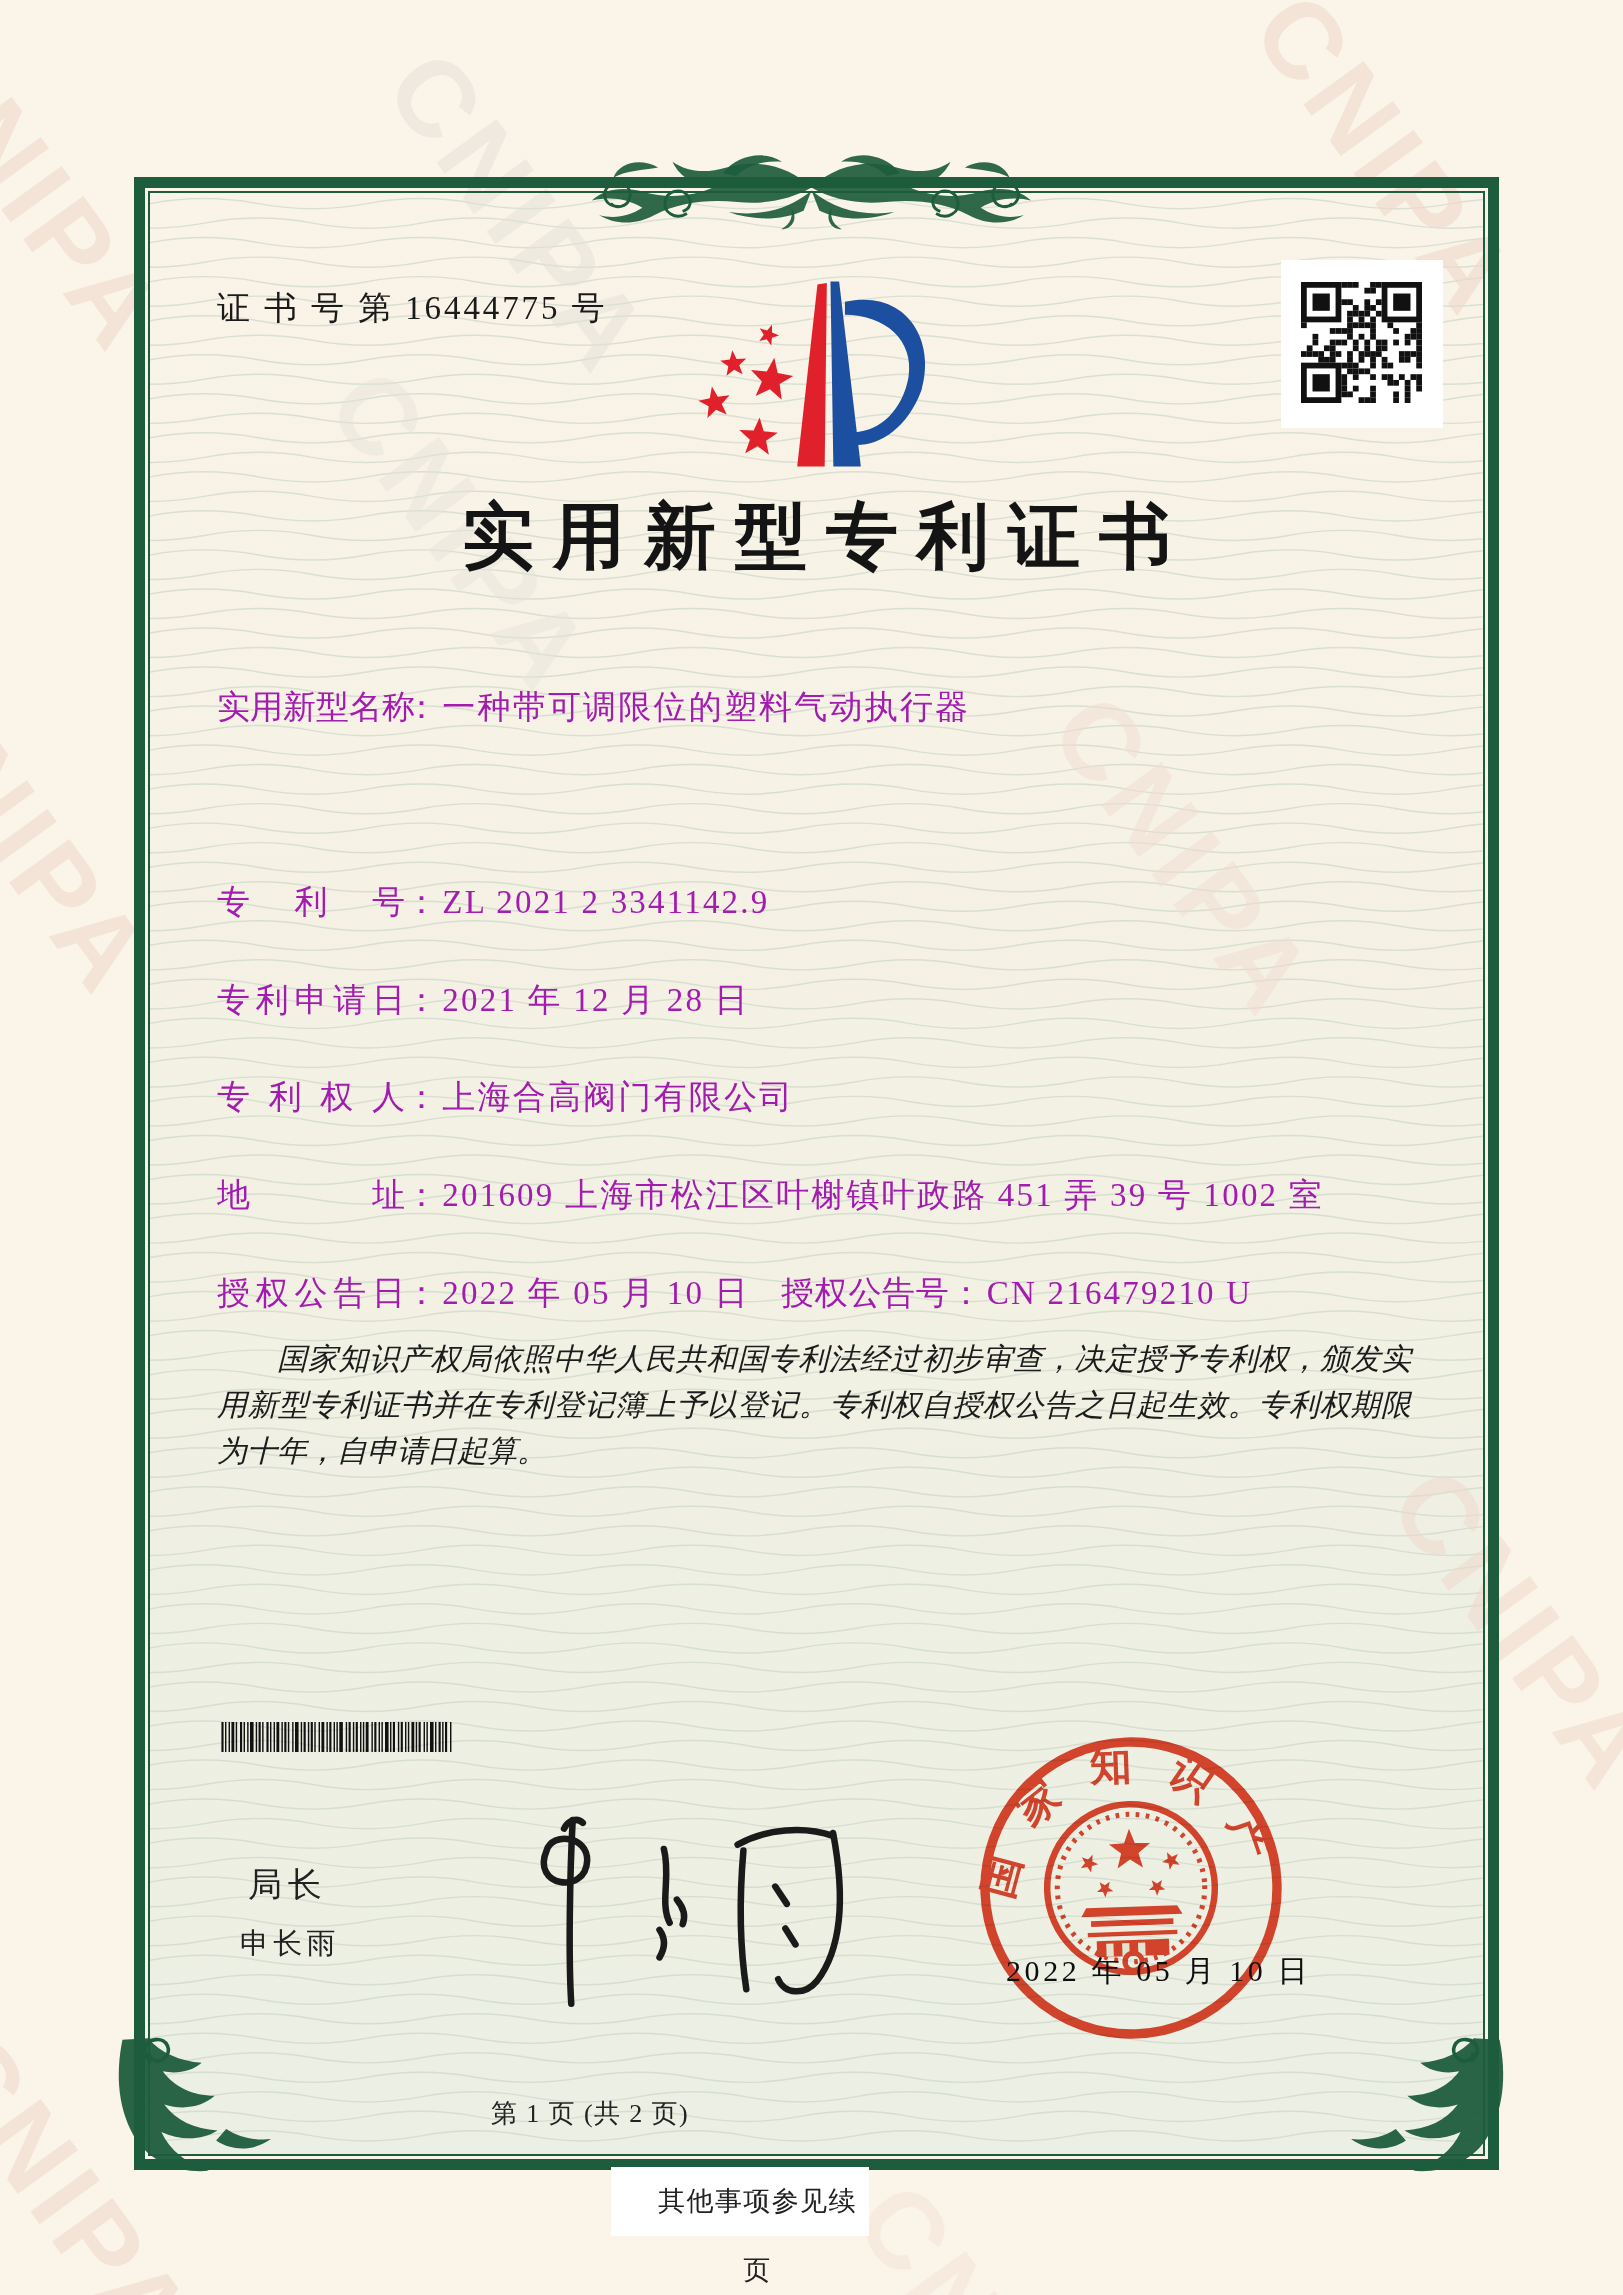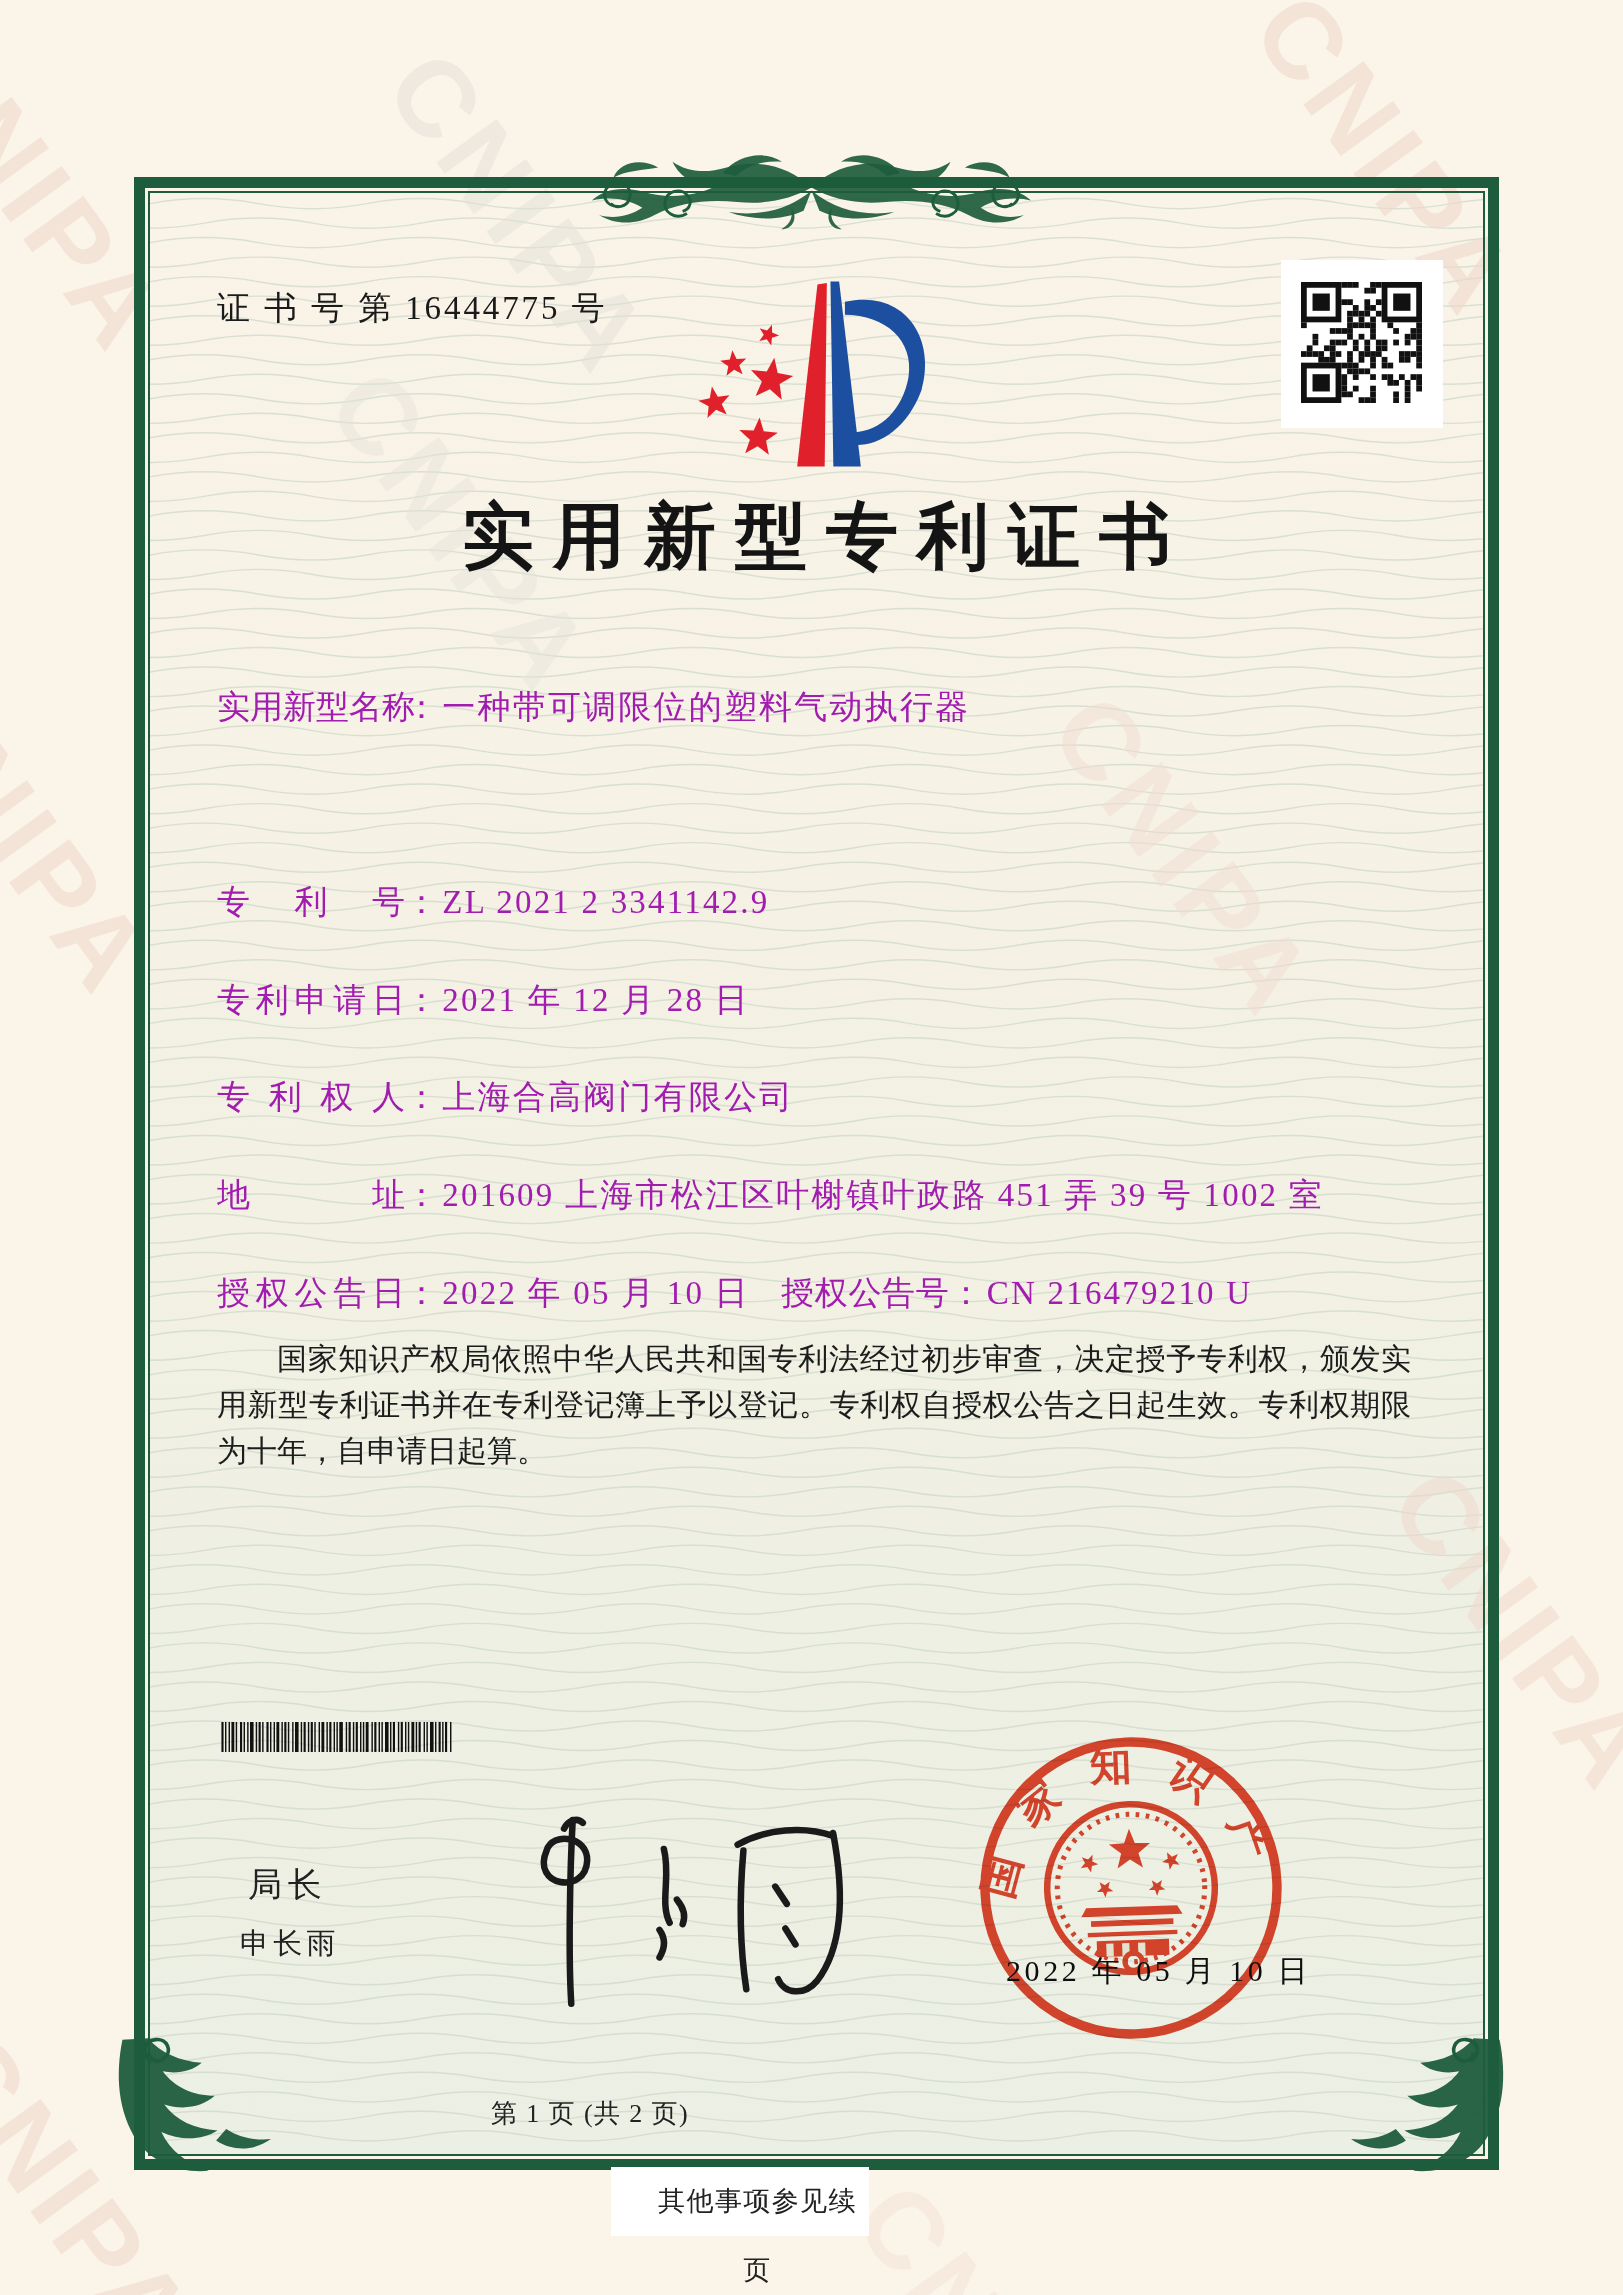--- a/index.html
+++ b/index.html
@@ -23,21 +23,21 @@
   .qrbox svg{position:absolute;left:20px;top:22.4px;}
   .title{position:absolute;left:0;top:489px;width:100%;z-index:5;text-align:center;font-size:72px;
          font-weight:700;letter-spacing:19px;padding-left:29px;box-sizing:border-box;color:#141414;}
   .row{position:absolute;left:217px;width:1243px;z-index:5;font-size:33px;white-space:nowrap;color:#a21caf;}
   .lab{display:inline-block;width:188px;text-align:justify;text-align-last:justify;}
   .val{margin-left:4.3px;letter-spacing:2.2px;}
   .pair2{position:absolute;left:564px;top:0;}
   .pair2 .lab2{letter-spacing:0.7px;}
   .paras{position:absolute;left:217px;top:1336px;width:1194px;z-index:5;font-size:30px;line-height:46px;
          text-align:justify;color:#1c1c1c;}
-  .paras p{margin:0 0 2.9px 0;text-indent:2em;}
+  .paras p{margin:0 0 2.9px 0;text-indent:2em;font-style:italic;}
   .barcode{position:absolute;left:220px;top:1722px;z-index:5;}
   .offt{position:absolute;left:248px;top:1862px;z-index:5;font-size:34px;letter-spacing:5.8px;
         font-family:"Liberation Sans",sans-serif;color:#222;}
   .offn{position:absolute;left:240px;top:1924px;z-index:5;font-size:29px;letter-spacing:4.3px;
         font-family:"Liberation Sans",sans-serif;color:#222;}
   .sig{position:absolute;left:470px;top:1807px;z-index:5;}
   .seal{position:absolute;left:972px;top:1729px;z-index:6;mix-blend-mode:multiply;opacity:.92;
         transform:rotate(-2deg);}
   .sealdate{position:absolute;left:1006px;top:1951px;z-index:7;font-size:30px;letter-spacing:3.6px;color:#0e0e0e;}
   .pageno{position:absolute;left:491px;top:2096px;width:470px;z-index:5;

